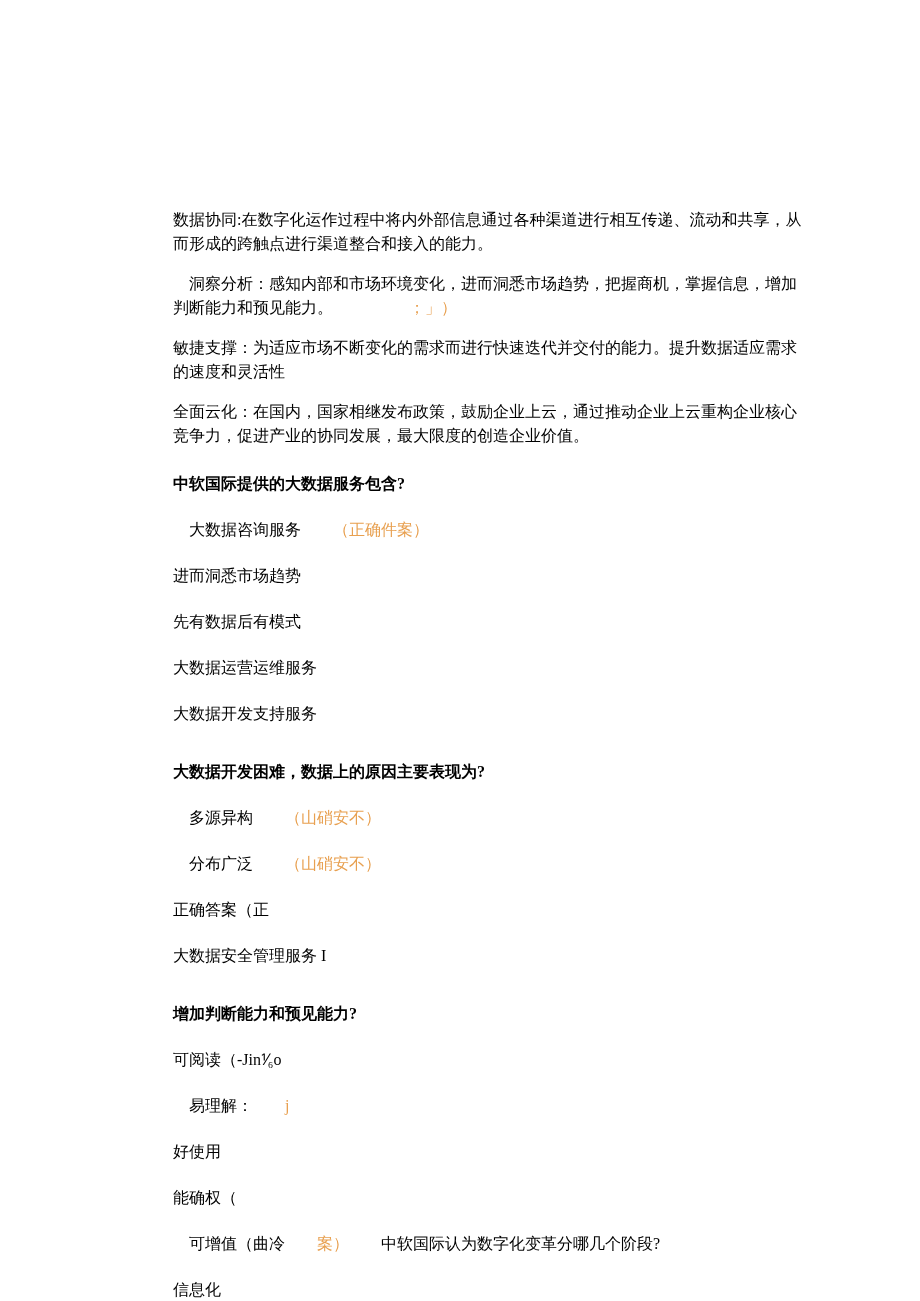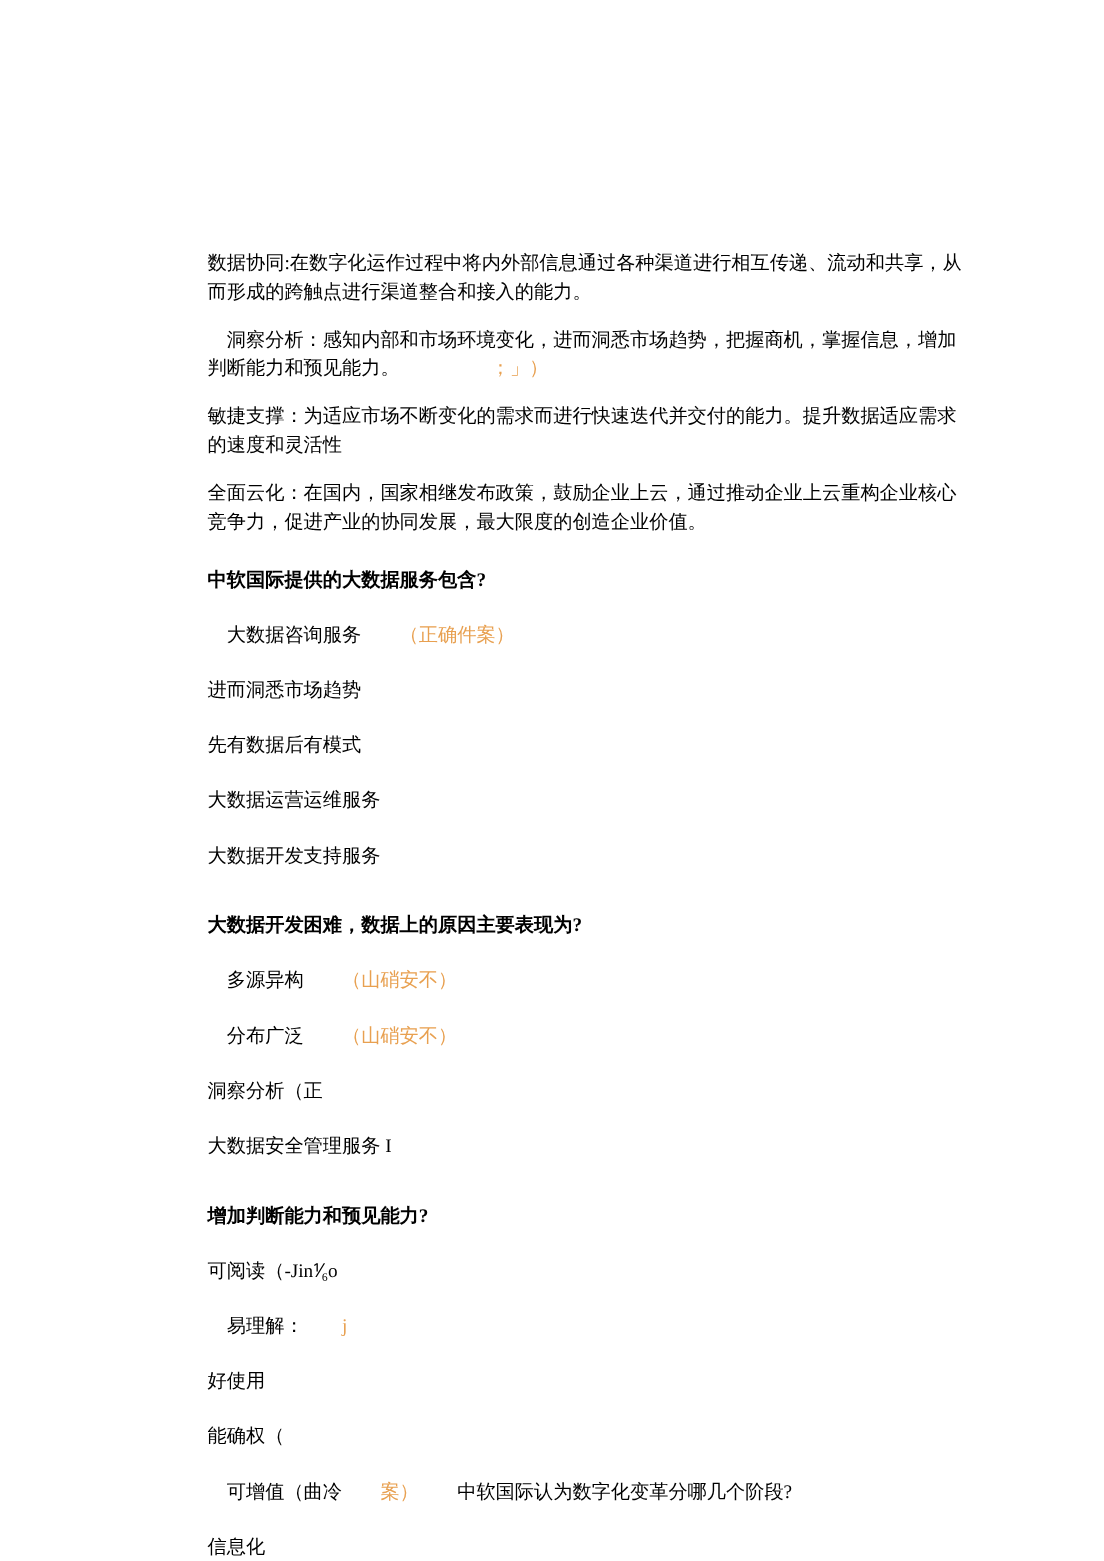--- a/index.html
+++ b/index.html
@@ -49,21 +49,21 @@
 <div class="item-gap">大数据运营运维服务</div>
 <div class="item-gap">大数据开发支持服务</div>
 
 <div class="section-gap" style="margin-top:34px;">大数据开发困难，数据上的原因主要表现为?</div>
 <div class="item-gap">
   <span>多源异构</span><span class="orange">（山硝安不）</span>
 </div>
 <div class="item-gap">
   <span>分布广泛</span><span class="orange">（山硝安不）</span>
 </div>
-<div class="item-gap">洞察分析（正</div>
+<div class="item-gap">正确答案（正</div>
 <div class="item-gap">大数据安全管理服务 I</div>
 
 <div class="section-gap" style="margin-top:34px;">增加判断能力和预见能力?</div>
 <div class="item-gap">可阅读（-Jin⅟₆o</div>
 <div class="item-gap">
   <span>易理解：</span><span class="orange">j</span>
 </div>
 <div class="item-gap">好使用</div>
 <div class="item-gap">能确权（</div>
 <div class="item-gap">

